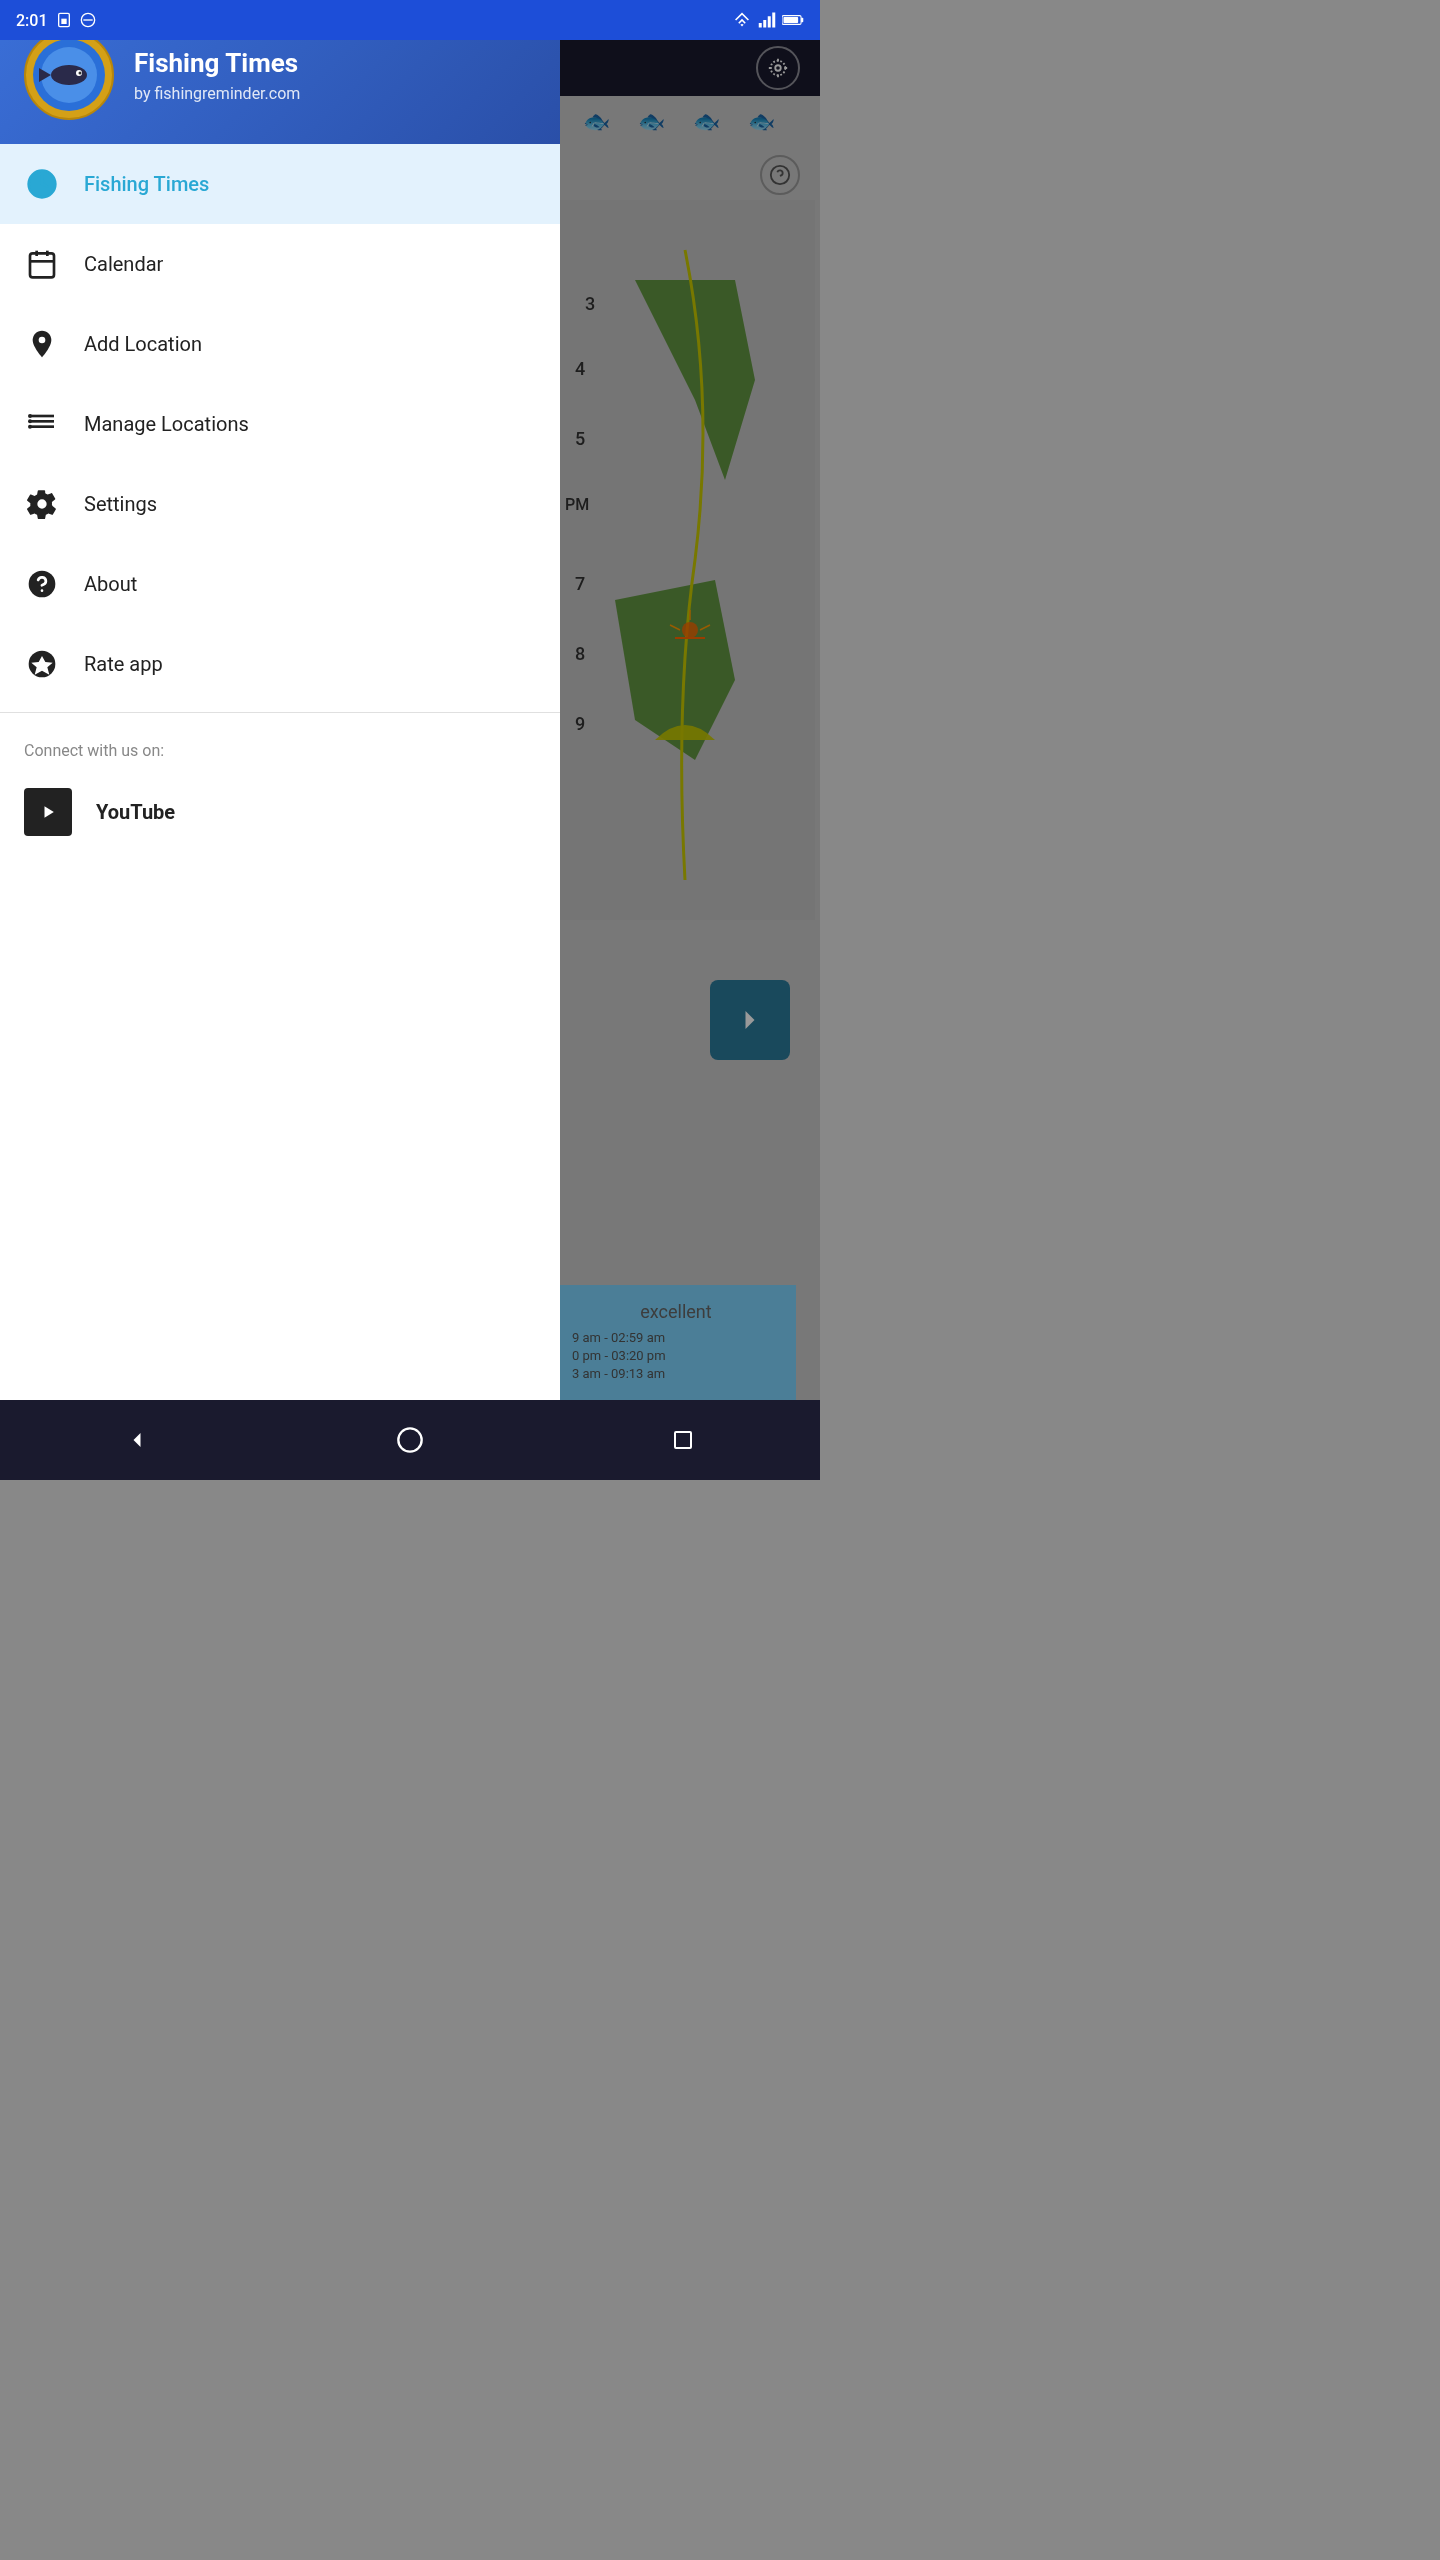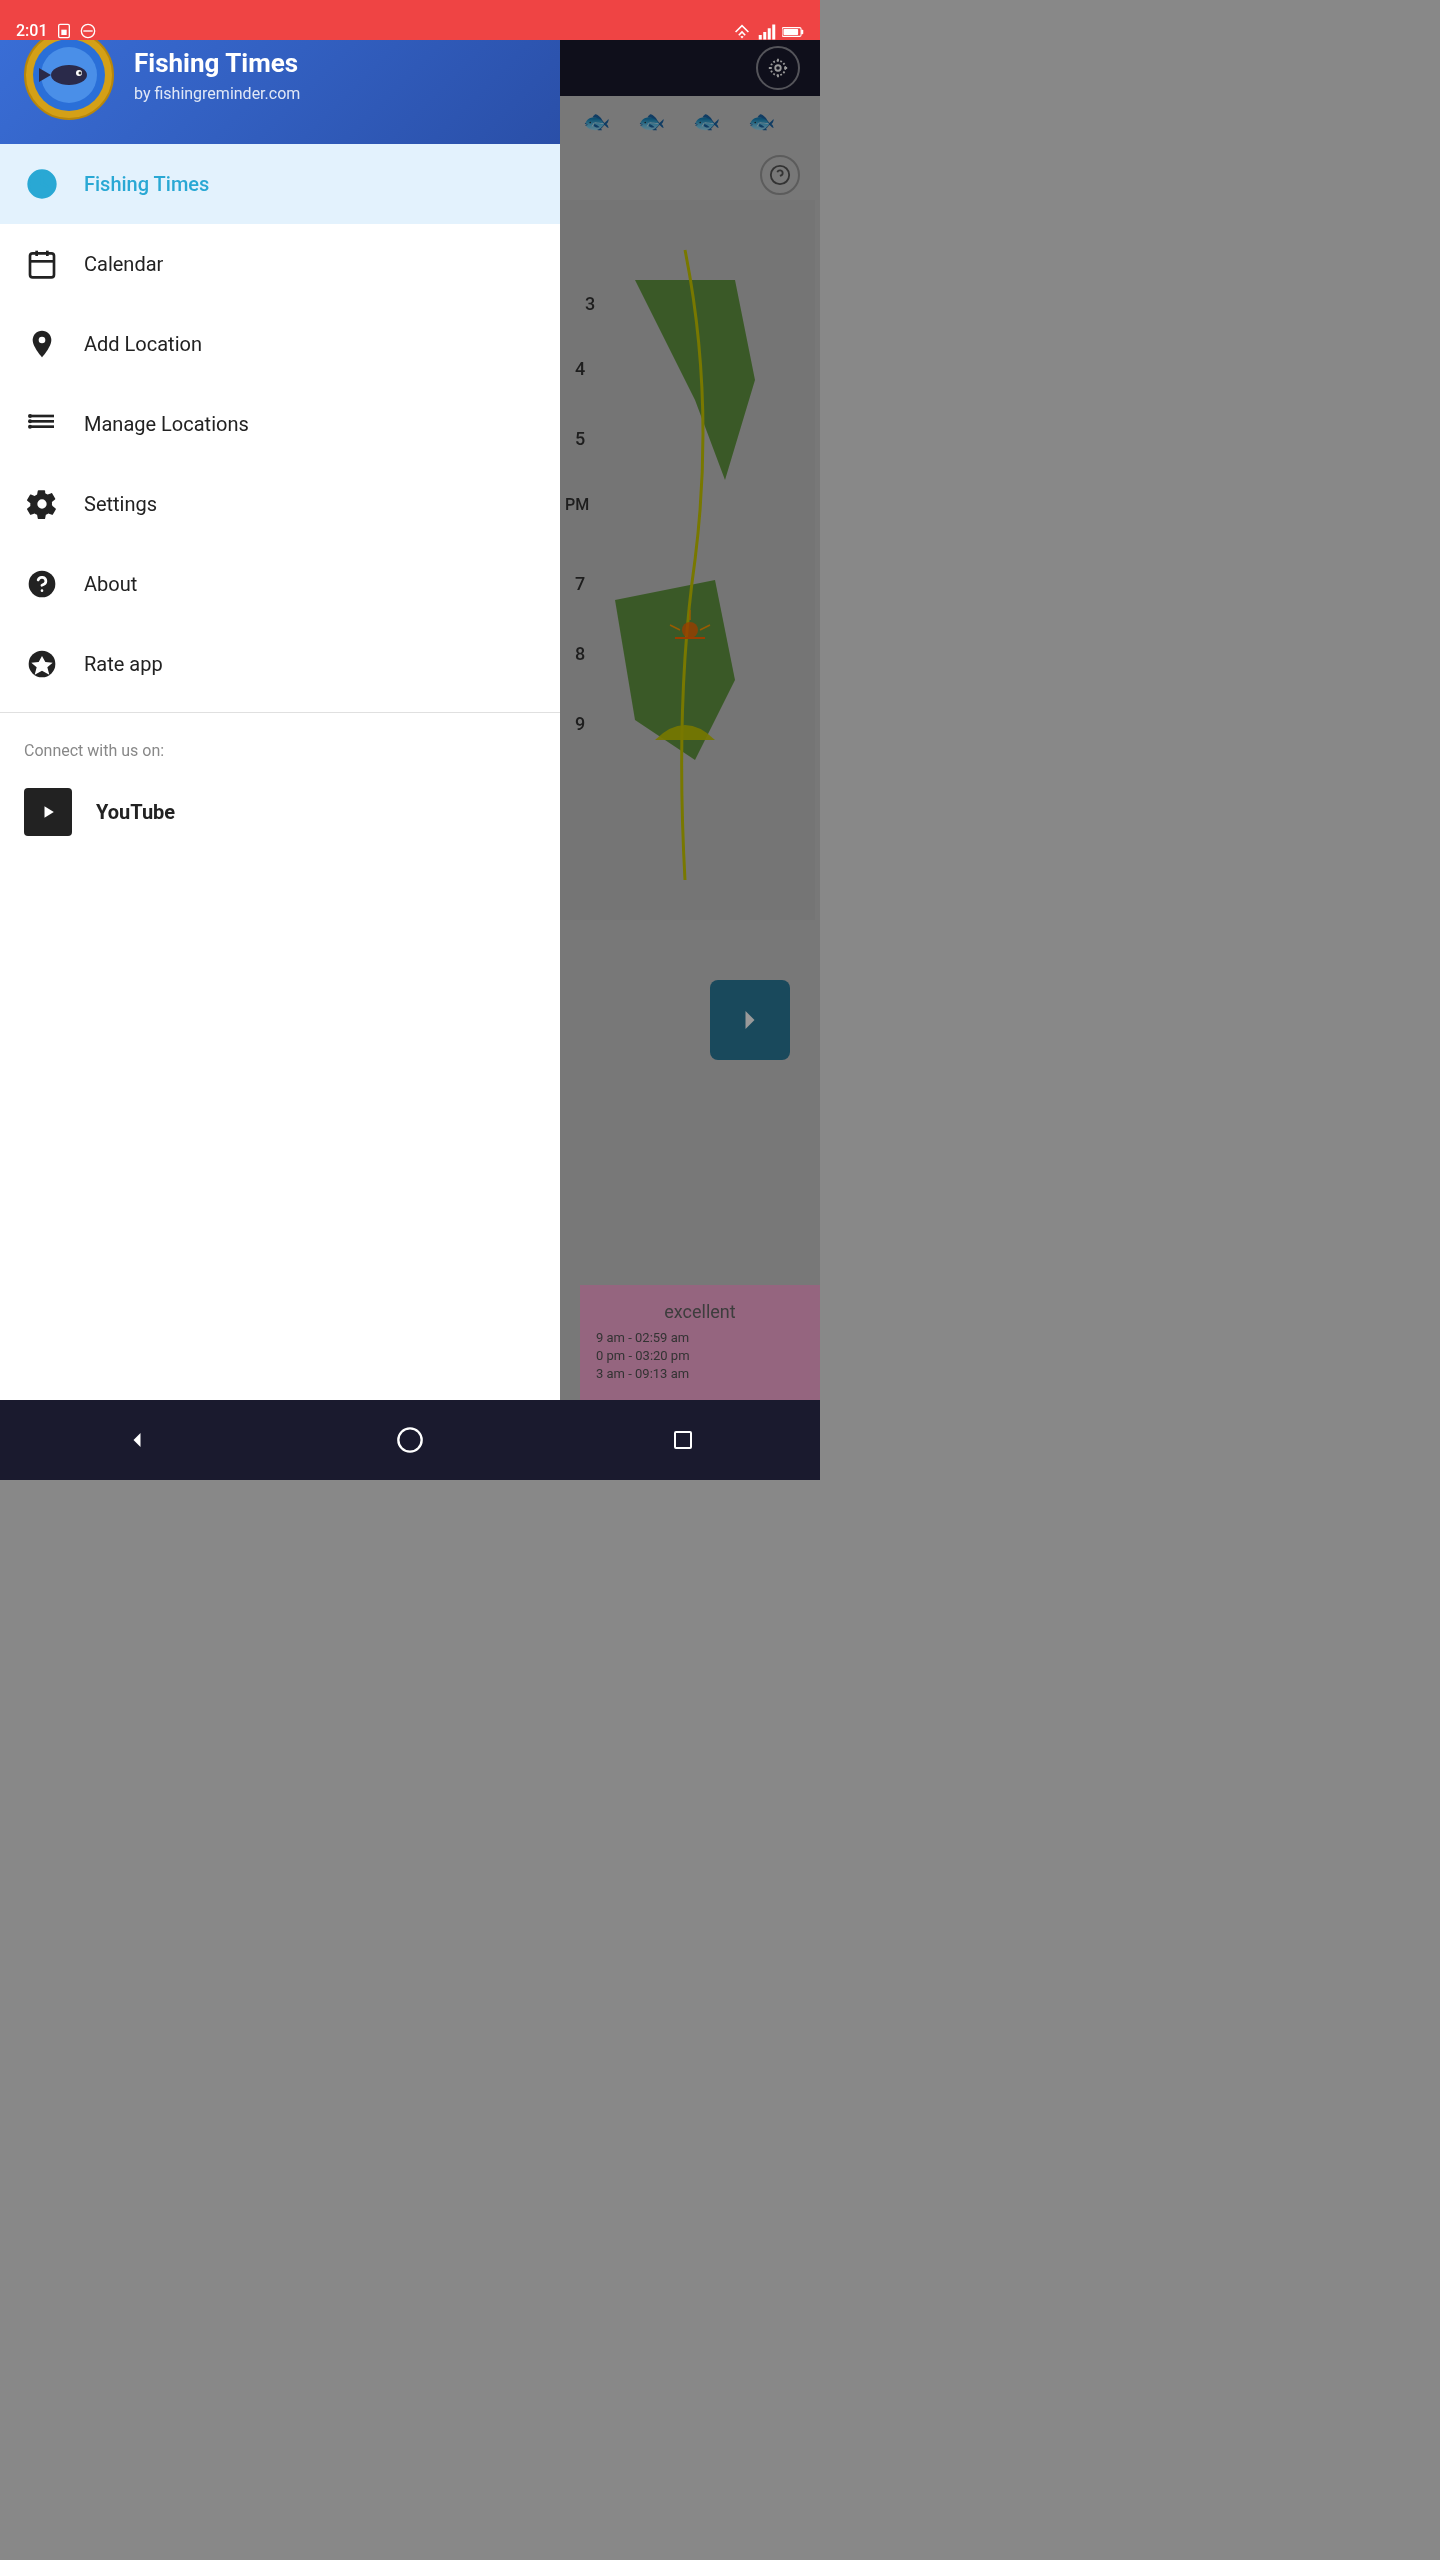--- a/index.html
+++ b/index.html
@@ -11,23 +11,23 @@
       font-family: 'Roboto', Arial, sans-serif;
       background: #888;
       position: relative;
       overflow: hidden;
     }
 
     
     .status-bar {
       width: 100%;
       height: 40px;
-      background: #ef4444;
-      display: flex;
-      align-items: flex-end;
+      background: #1d4ed8;
+      display: flex;
+      align-items: center;
       justify-content: space-between;
       padding: 0 16px;
       color: white;
       font-size: 16px;
       font-weight: 500;
       position: relative;
       z-index: 100;
     }
     .status-bar-left {
       display: flex;
@@ -132,23 +132,23 @@
       color: white;
       font-size: 28px;
       cursor: pointer;
       z-index: 10;
     }
 
     
     .bottom-panel {
       position: absolute;
       bottom: 80px;
-      left: 580px;
+      left: 556px;
       width: 240px;
-      background: #f9a8d4;
+      background: #7dd3fc;
       padding: 16px;
       z-index: 10;
     }
     .bottom-panel .excellent {
       color: #666;
       font-size: 18px;
       text-align: center;
       margin-bottom: 8px;
     }
     .bottom-panel .time-row {

